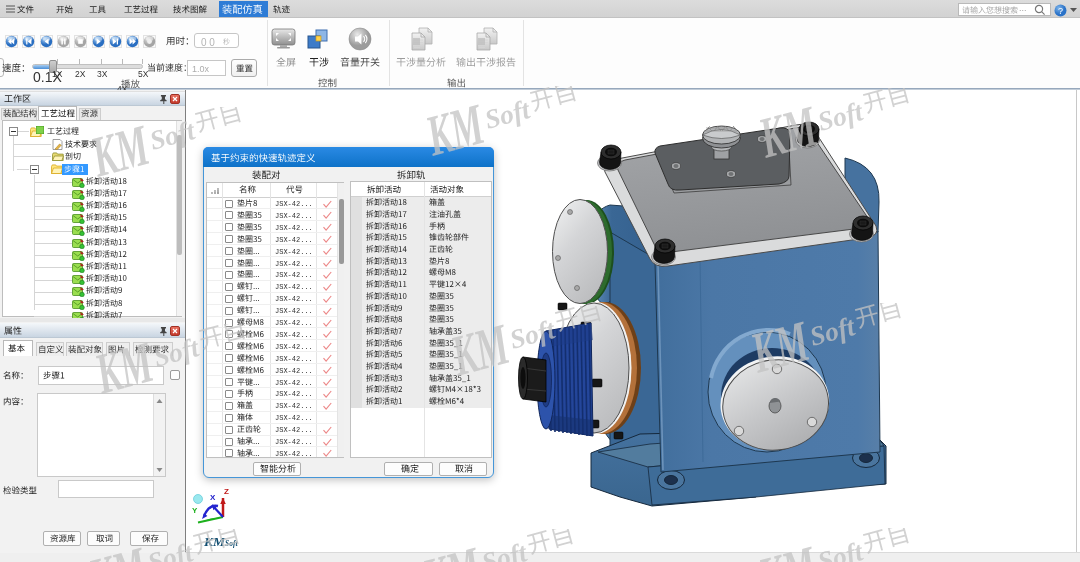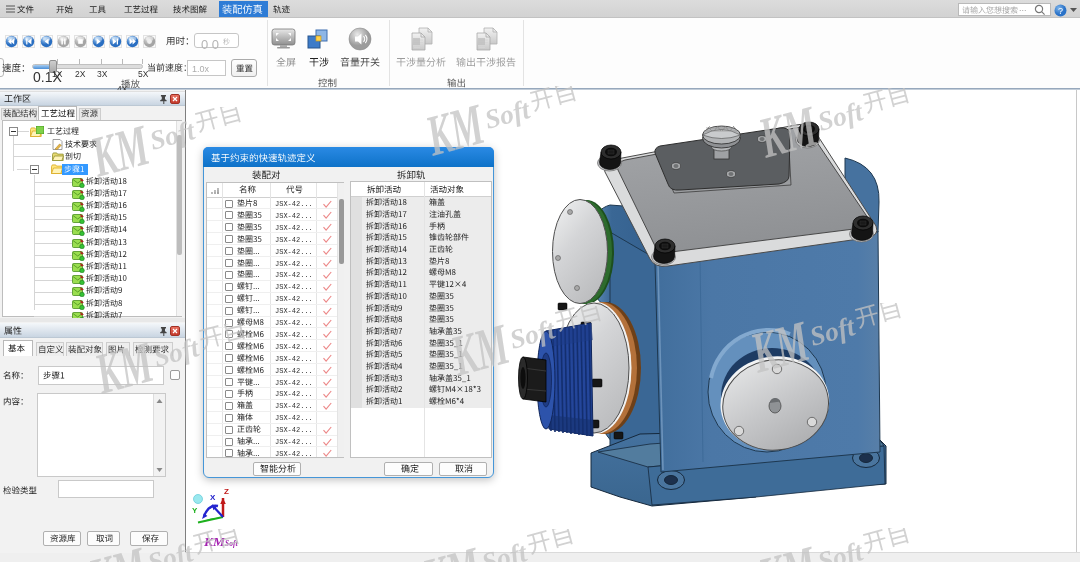--- a/index.html
+++ b/index.html
@@ -202,21 +202,21 @@
     <circle cx="6.5" cy="6.5" r="2.4" fill="#eee"></circle>
   </svg>
 <svg style="position:absolute;left:166px;top:36px;" width="28" height="12" viewBox="0 0 28 12" fill="#333">
     <g transform="translate(0,8.4) scale(0.00950,-0.00950)">
       <use href="#g26" x="0"></use>
       <use href="#g27" x="1000"></use>
       <use href="#g28" x="2000"></use>
     </g>
   </svg>
 <div style="position:absolute;left:194px;top:33px;width:45px;height:15px;background:#fff;border:1px solid #c6c6c6;border-radius:3px"></div>
-<span style="position:absolute;left:201px;top:37px;font-size:13px;color:#b5b5b5;font-family:'Liberation Sans'">0 0</span>
+<span style="position:absolute;left:201px;top:37px;font-size:10px;color:#b5b5b5;font-family:'Liberation Sans'">0 0</span>
 <svg style="position:absolute;left:223px;top:37.5px;" width="7" height="9" viewBox="0 0 7 9" fill="#b5b5b5">
     <g transform="translate(0,6.2) scale(0.00700,-0.00700)">
       <use href="#g29" x="0"></use>
     </g>
   </svg>
 <svg style="position:absolute;left:2px;top:63px;" width="28" height="12" viewBox="0 0 28 12" fill="#333">
     <g transform="translate(0,8.4) scale(0.00950,-0.00950)">
       <use href="#g30" x="0"></use>
       <use href="#g31" x="1000"></use>
       <use href="#g28" x="2000"></use>
@@ -803,21 +803,21 @@
 <path d="M33 31V12" stroke="#c01818" stroke-width="2.5"></path>
 <path d="M33 12l-2.8 6h5.6z" fill="#c01818"></path>
 <path d="M33 31L22 19" stroke="#2222cc" stroke-width="2.2"></path>
 <path d="M22 19l1.4 5.2 3.6-3.6z" fill="#2222cc"></path>
 <path d="M14 30q5-12 14-10" stroke="#2525d0" stroke-width="2.4" fill="none"></path>
 <path d="M12 33l2-6 3.4 3z" fill="#2525d0"></path>
 <text x="20" y="14" font-size="8" fill="#2222cc" font-family="Liberation Sans" font-weight="bold">X</text>
 <text x="2" y="27" font-size="8" fill="#1db01d" font-family="Liberation Sans" font-weight="bold">Y</text>
 <text x="34" y="8" font-size="8" fill="#c01818" font-family="Liberation Sans" font-weight="bold">Z</text>
 </svg>
-<span style="position:absolute;left:204px;top:535px;font-family:'Liberation Serif';font-style:italic;font-weight:bold;color:#a21caf;font-size:13.5px;line-height:1">KM<span style="font-size:7.5px">Soft</span></span>
+<span style="position:absolute;left:204px;top:535px;font-family:'Liberation Serif';font-style:italic;font-weight:bold;color:#0c4a6e;font-size:13.5px;line-height:1">KM<span style="font-size:7.5px">Soft</span></span>
 <svg style="position:absolute;left:500px;top:95px" width="420" height="440" viewBox="500 95 420 440">
 <defs>
 <linearGradient id="mfront" x1="0" y1="0" x2="1" y2="0">
  <stop offset="0%" stop-color="#416e9c"></stop>
         <stop offset="25%" stop-color="#4b77a6"></stop>
         <stop offset="90%" stop-color="#4e7aa9"></stop>
         <stop offset="100%" stop-color="#587fa8"></stop>
 </linearGradient>
 <linearGradient id="mleft" x1="0" y1="0" x2="1" y2="0">
  <stop offset="0%" stop-color="#6d9ac7"></stop>

